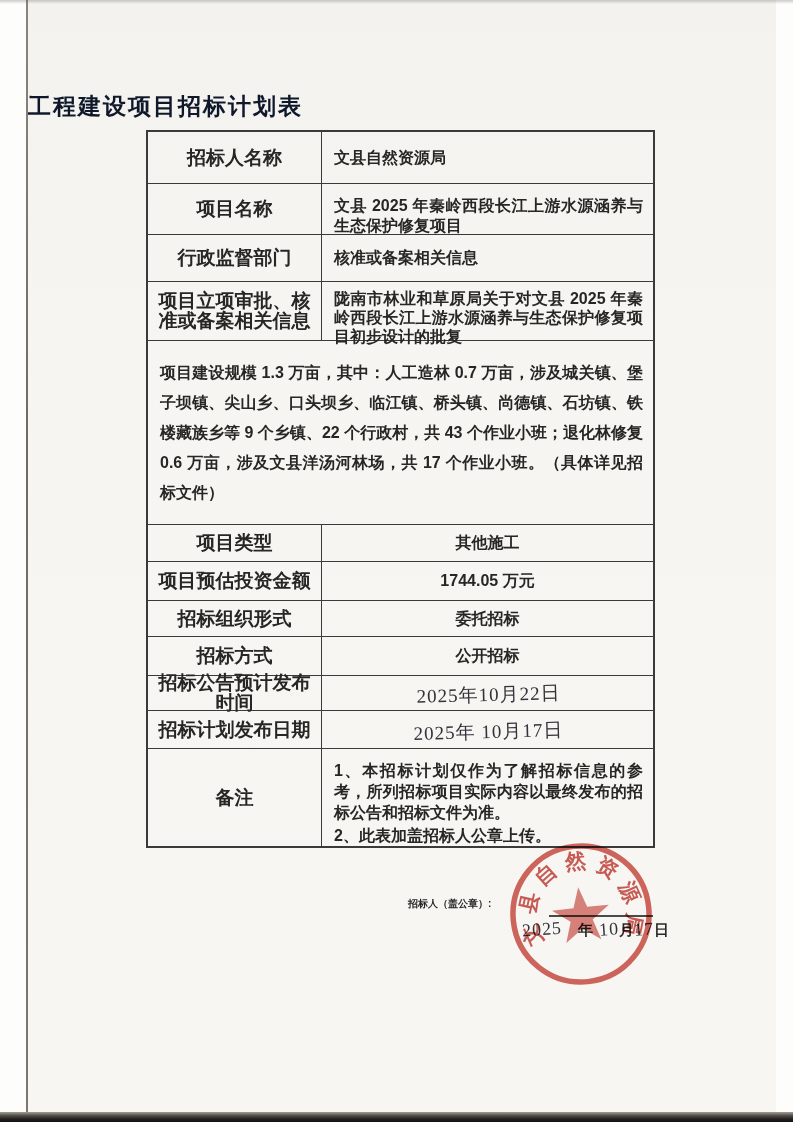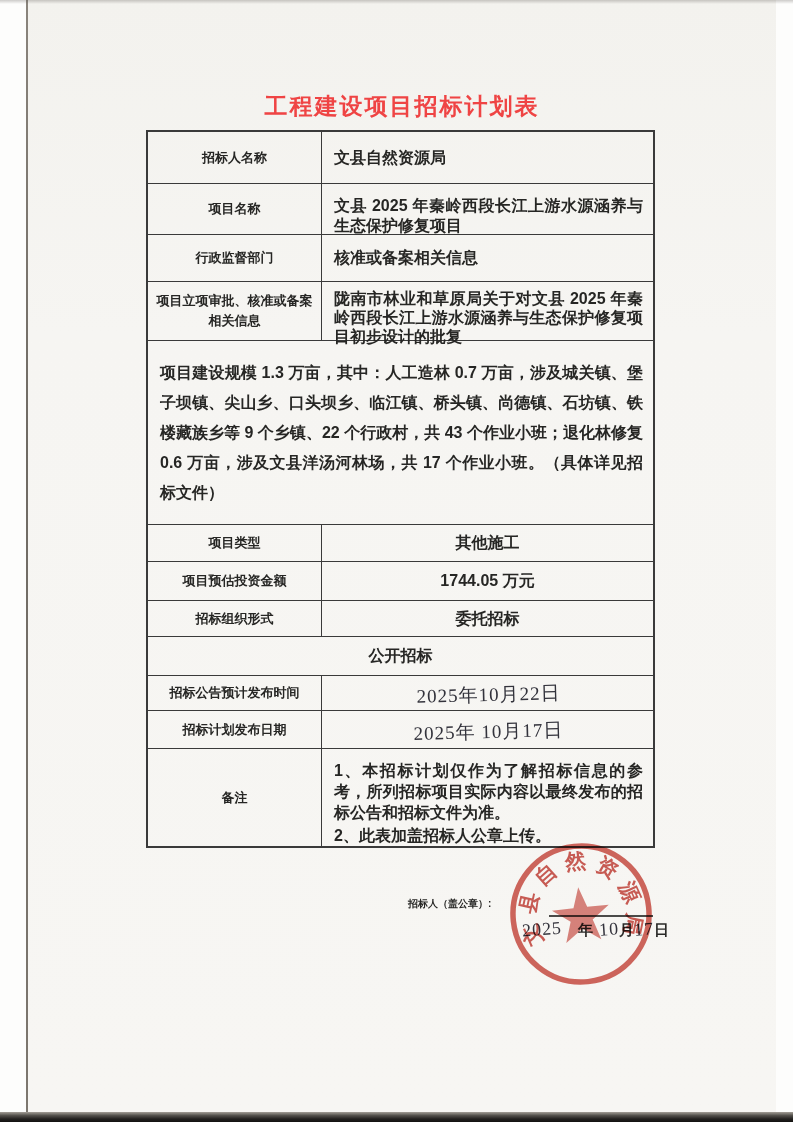--- a/index.html
+++ b/index.html
@@ -22,33 +22,33 @@
     position:absolute;left:0;top:0;width:793px;height:4px;
     background:linear-gradient(180deg,rgba(80,75,70,.28),rgba(80,75,70,0));
   }
   .edge-bottom{
     position:absolute;left:0;bottom:0;width:793px;height:10px;
     background:linear-gradient(180deg,#a39e96 0%,#53504b 35%,#23211f 70%,#131210 100%);
   }
   
   .doc-title{
     position:absolute;left:28px;top:91px;width:748px;
-    text-align:center;font-size:23px;font-weight:bold;letter-spacing:2px;color:#ef4444;
+    text-align:left;font-size:23px;font-weight:bold;letter-spacing:2px;color:#0f172a;
   }
   
   .tbl{
     position:absolute;left:146px;top:130px;width:509px;
     border:2px solid #3a3a3a;box-sizing:border-box;background:transparent;
   }
   .row{display:flex;border-bottom:1.5px solid #3a3a3a;}
   .row:last-child{border-bottom:none;}
   .cl{
     width:174px;flex:0 0 174px;border-right:1.5px solid #3a3a3a;box-sizing:border-box;
     display:flex;align-items:center;justify-content:center;text-align:center;
-    font-size:13px;font-weight:bold;line-height:20px;padding:2px 7px;
+    font-size:19px;font-weight:bold;line-height:20px;padding:2px 7px;
   }
   .cv{
     flex:1;box-sizing:border-box;display:flex;flex-direction:column;justify-content:center;
     font-size:16px;font-weight:bold;line-height:20px;padding:2px 10px 2px 12px;
   }
   .cv.just{text-align:justify;margin-top:13px;}
   .cv.ctr{text-align:center;padding-left:10px;}
   .cv.loose{line-height:30px;text-align:justify;}
   .cv .p{margin:0 0 2px 0;line-height:21px;}
   .r1{height:51px}.r2{height:50px}.r3{height:46px}.r4{height:58px}
@@ -109,20 +109,21 @@
   </div>
   <div class="row r7">
     <div class="cl">项目预估投资金额</div>
     <div class="cv ctr">1744.05 万元</div>
   </div>
   <div class="row r8">
     <div class="cl">招标组织形式</div>
     <div class="cv ctr">委托招标</div>
   </div>
   <div class="row r9">
+    <div class="cl">招标方式</div>
     <div class="cv ctr">公开招标</div>
   </div>
   <div class="row r10">
     <div class="cl">招标公告预计发布时间</div>
     <div class="cv hand-cell hand">2025年10月22日</div>
   </div>
   <div class="row r11">
     <div class="cl">招标计划发布日期</div>
     <div class="cv hand-cell hand">2025年 10月17日</div>
   </div>

